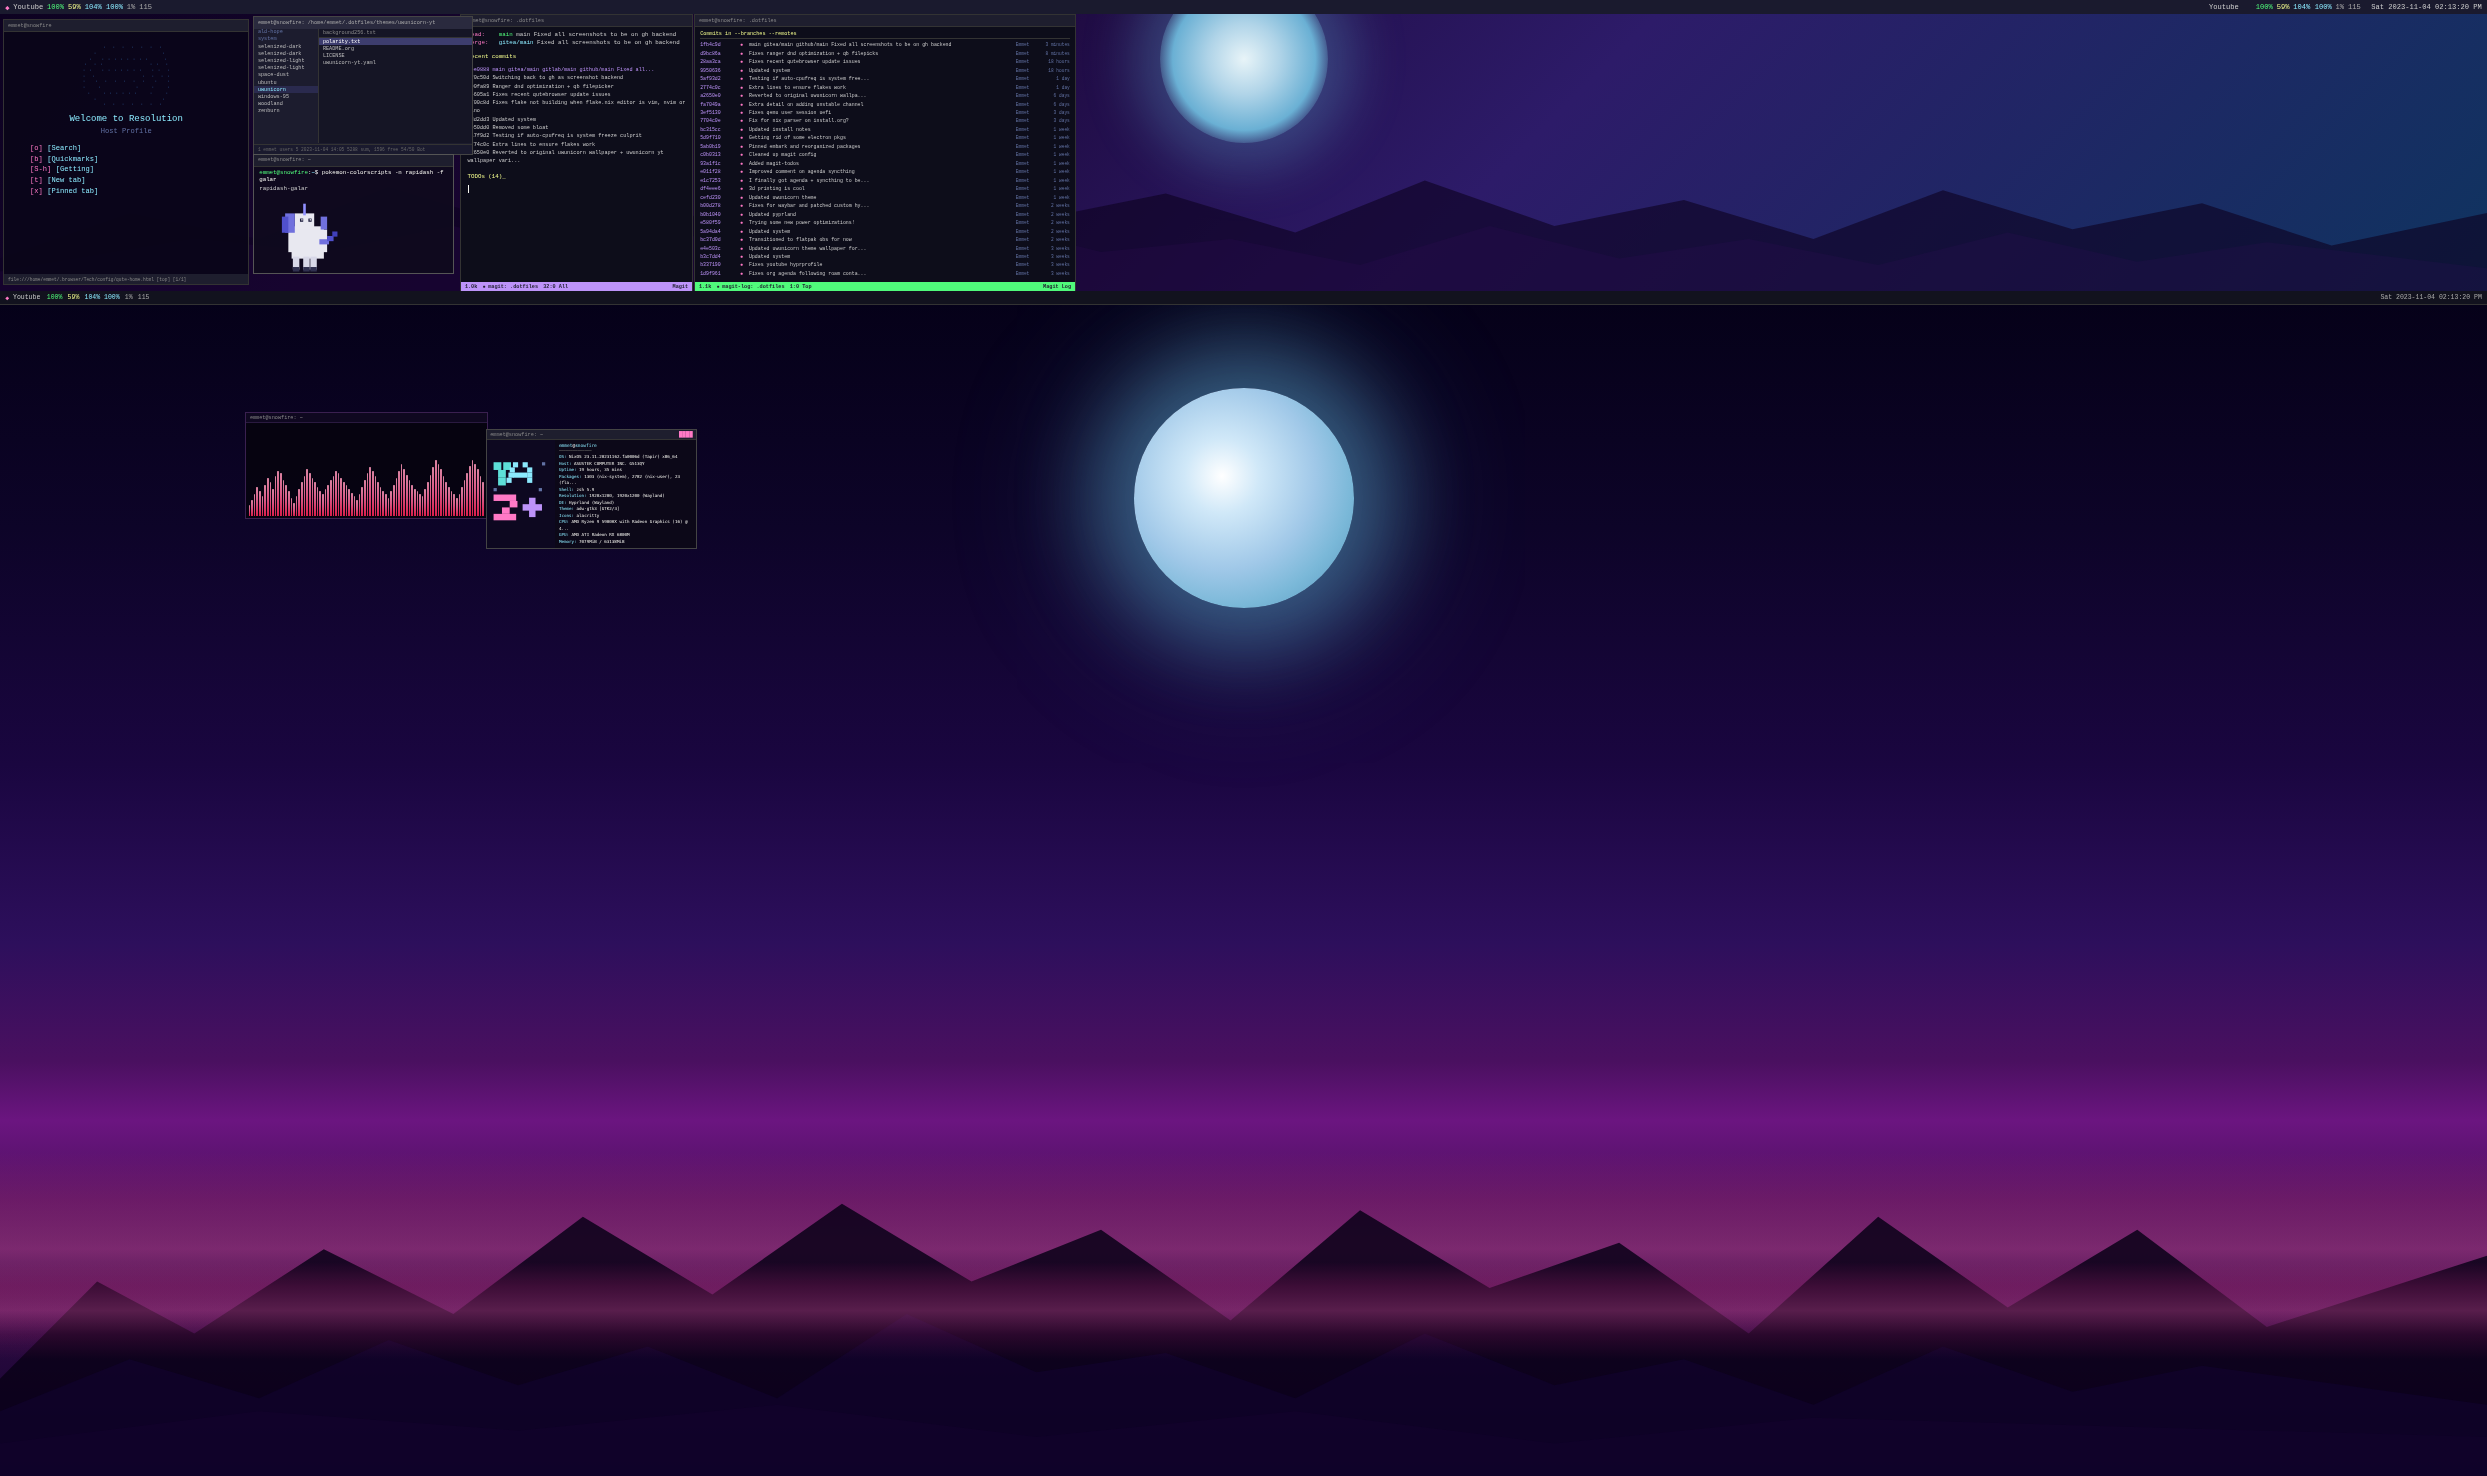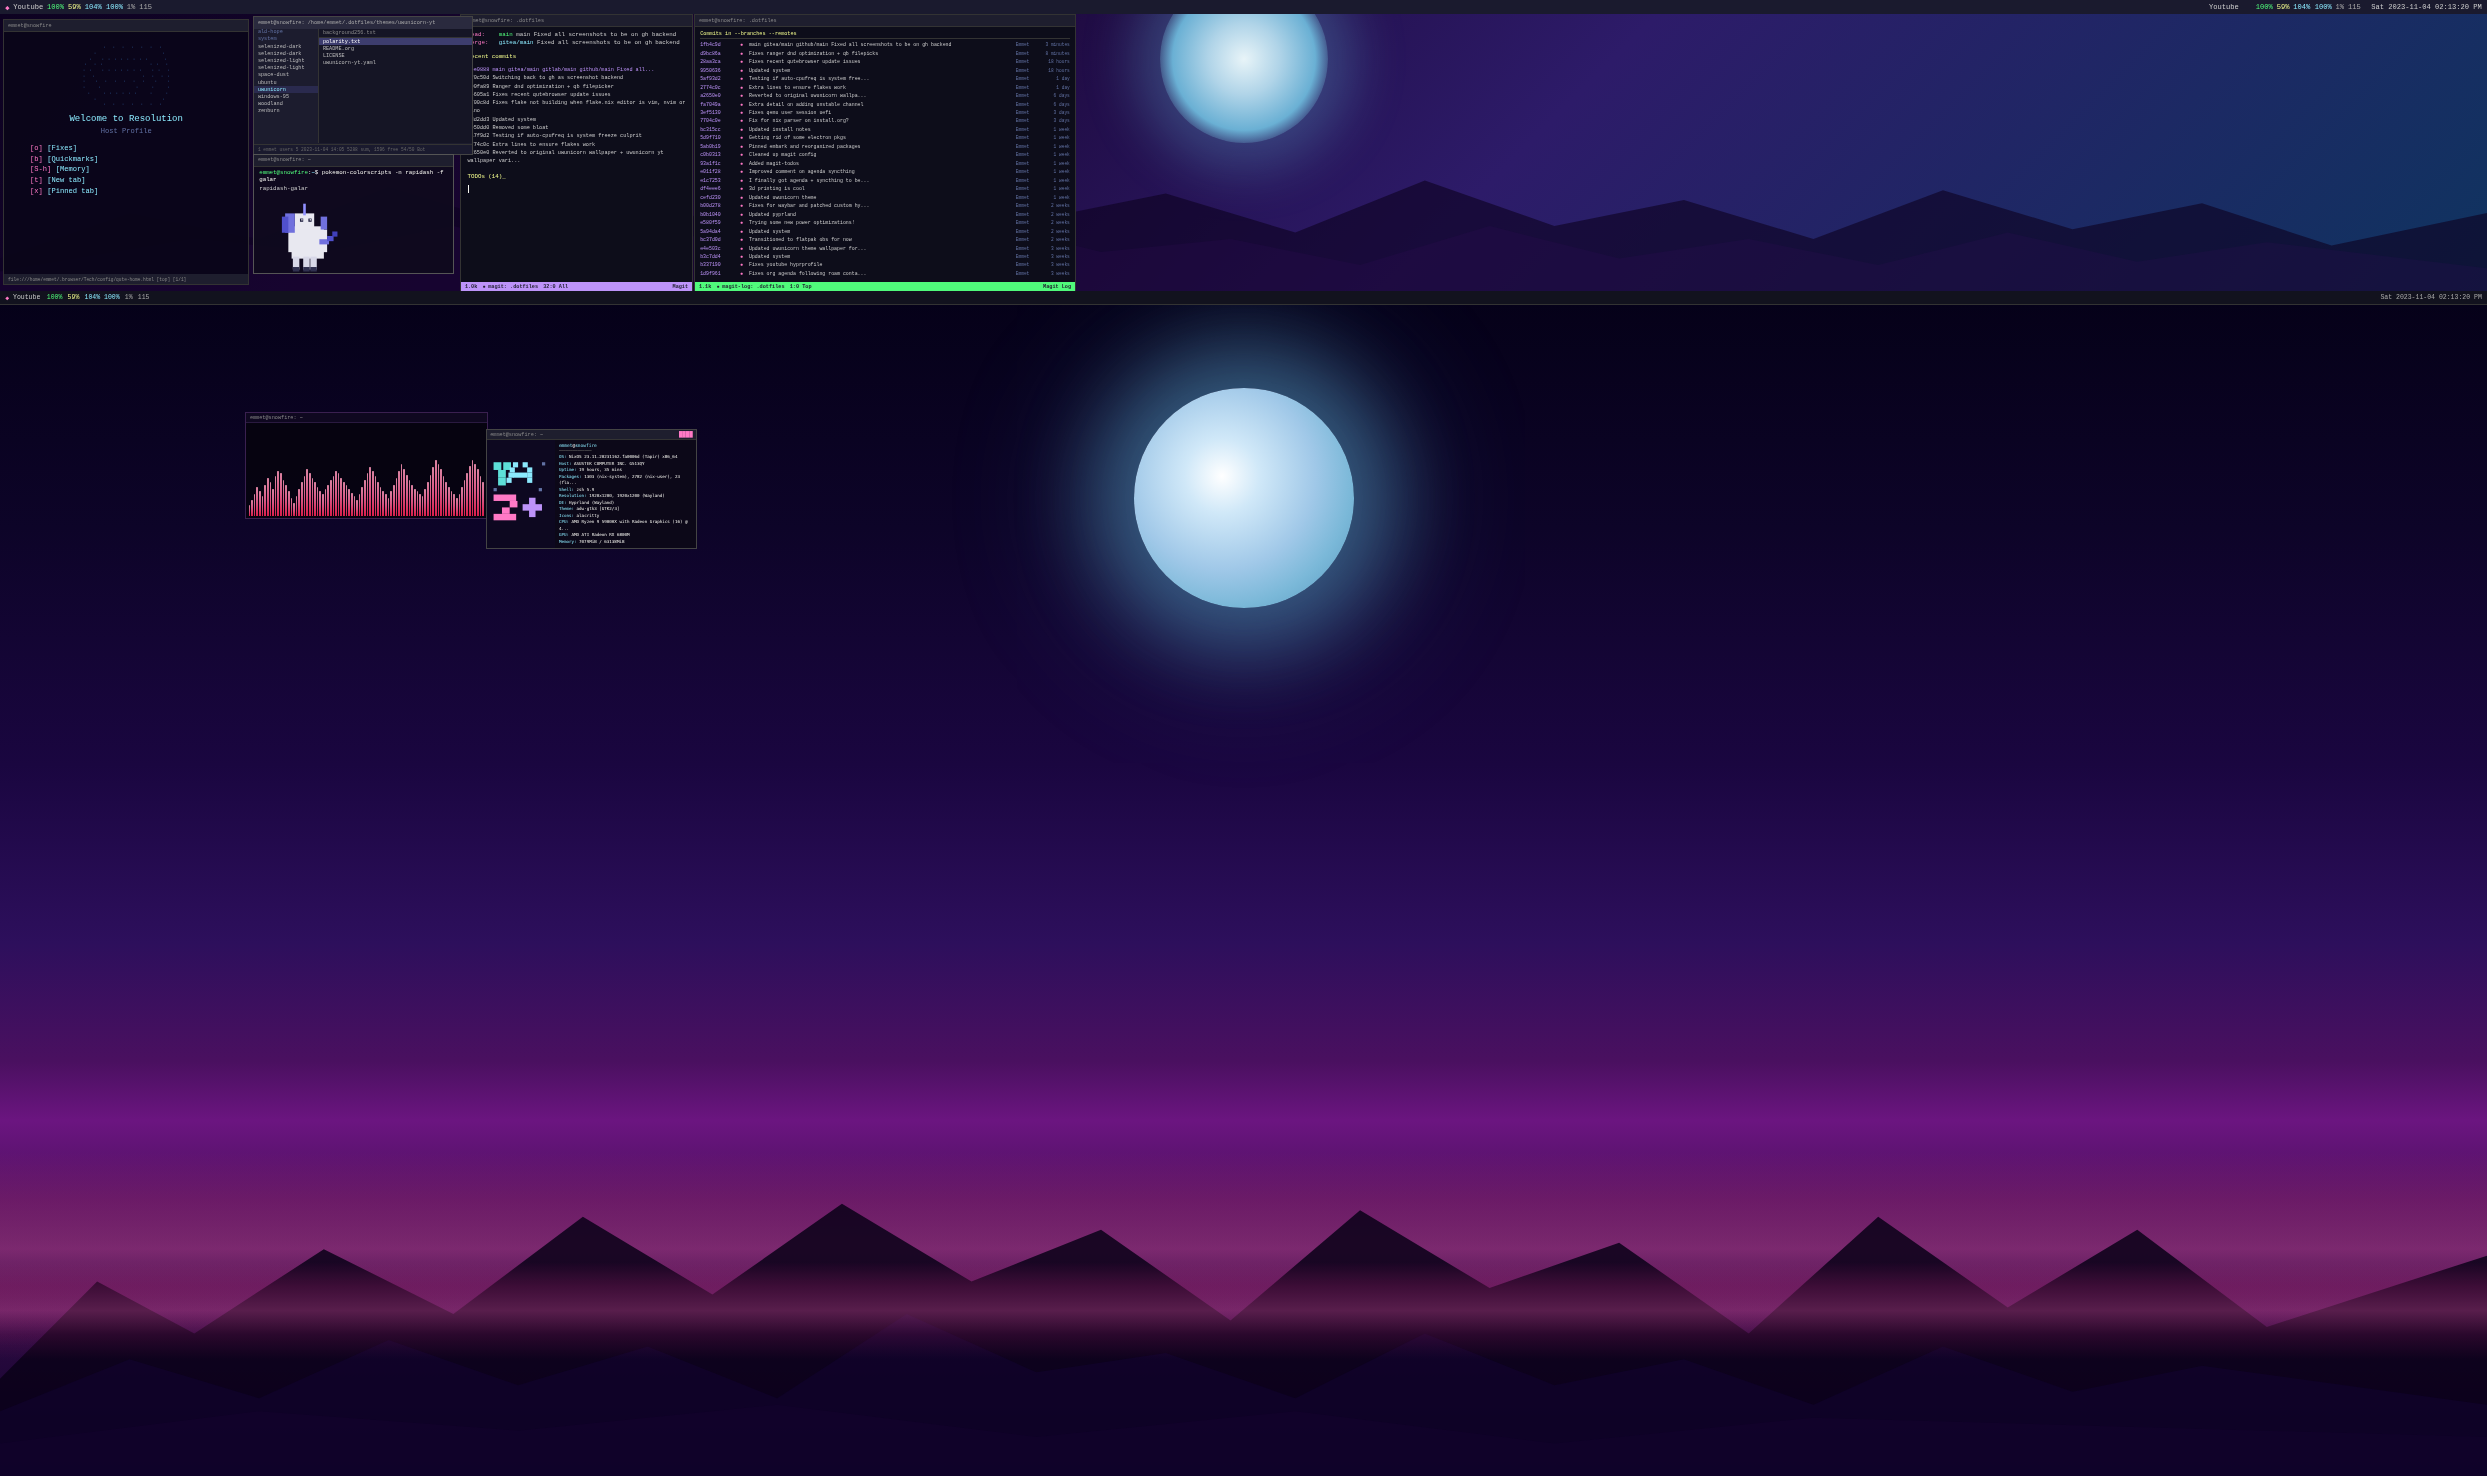--- a/index.html
+++ b/index.html
@@ -435,29 +435,29 @@
 ·    ·           ·    ·    ·
  ·    · · · · · ·    ·    ·
   ·                     ·
     ·  ·  ·  ·  ·  ·  ·</pre>
     </div>
     <div class="qb-title">Welcome to Resolution</div>
     <div class="qb-subtitle">Host Profile</div>
     <div>
       <div class="qb-menu-item">
         <span class="key">[o]</span>
-        <span class="label"> [Fixes]</span>
+        <span class="label"> [Search]</span>
       </div>
       <div class="qb-menu-item">
         <span class="key">[b]</span>
         <span class="label"> [Quickmarks]</span>
       </div>
       <div class="qb-menu-item">
         <span class="key">[S-h]</span>
-        <span class="label"> [Memory]</span>
+        <span class="label"> [Getting]</span>
       </div>
       <div class="qb-menu-item">
         <span class="key">[t]</span>
         <span class="label"> [New tab]</span>
       </div>
       <div class="qb-menu-item">
         <span class="key">[x]</span>
         <span class="label"> [Pinned tab]</span>
       </div>
     </div>

